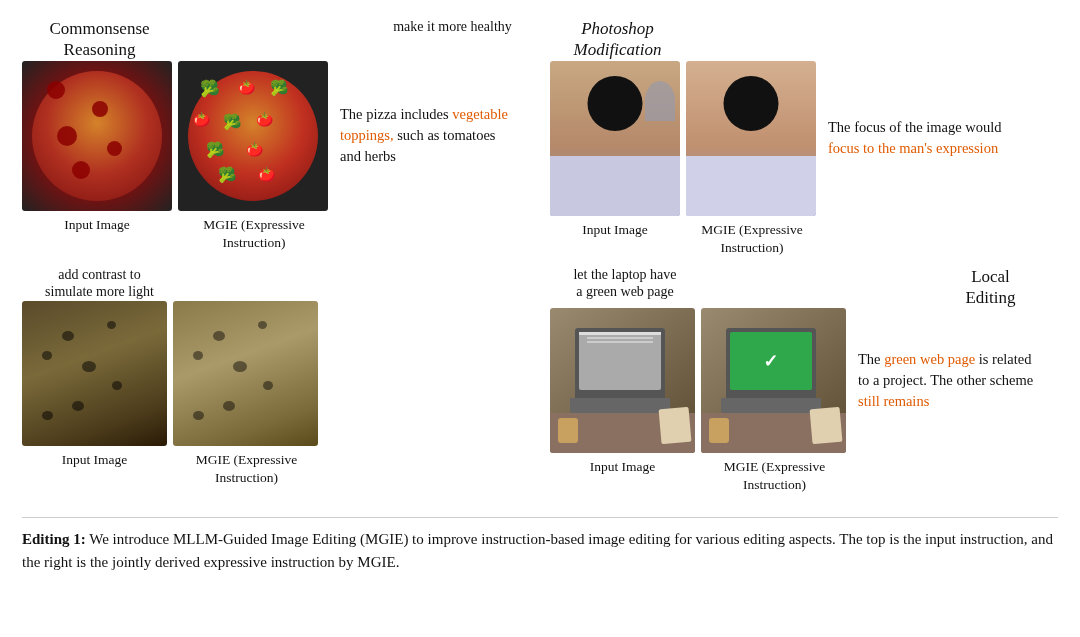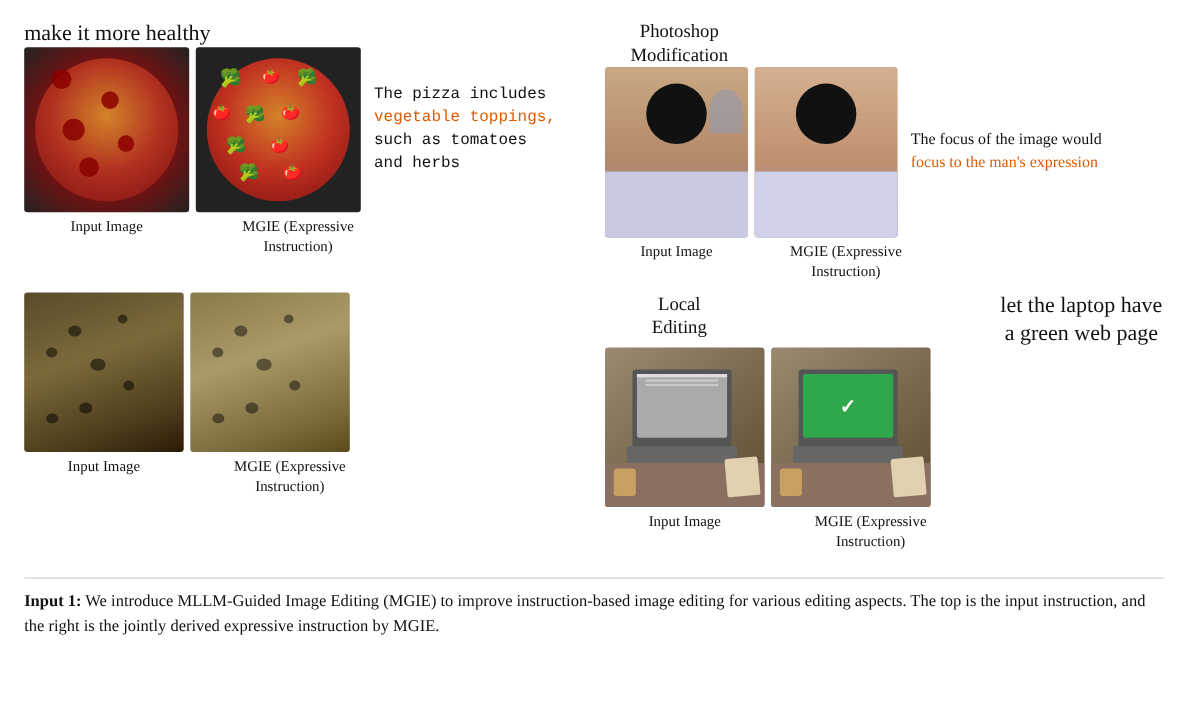--- a/index.html
+++ b/index.html
@@ -26,21 +26,21 @@
 
     .section-title {
       font-size: 17px;
       font-weight: 400;
       color: #111;
       text-align: center;
       line-height: 1.25;
     }
 
     .section-instruction {
-      font-size: 20px;
+      font-size: 14px;
       color: #111;
       text-align: center;
       line-height: 1.25;
     }
 
     .section-header-row {
       display: flex;
       flex-direction: row;
       justify-content: space-between;
       align-items: flex-start;
@@ -83,21 +83,21 @@
     .content-row {
       display: flex;
       flex-direction: row;
       align-items: center;
       gap: 6px;
     }
 
     .labels-row {
       display: flex;
       flex-direction: row;
-      gap: 24px;
+      gap: 7px;
       margin-top: 4px;
     }
 
     .figure-caption {
       font-size: 15px;
       color: #111;
       line-height: 1.55;
       margin-top: 10px;
       border-top: 1px solid #ccc;
       padding-top: 10px;
@@ -111,20 +111,23 @@
 </head>
 <body>
 
 <div class="main-container">
 
   <div class="top-grid">
 
     <div class="section-block">
 
       <div class="section-header-row">
+        <div style="text-align:center; min-width:155px;">
+          <div class="section-title">Commonsense<br>Reasoning</div>
+        </div>
         <div style="text-align:center; min-width:155px;">
           <div class="section-instruction">make it more healthy</div>
         </div>
       </div>
 
       <div class="content-row">
 
         <div class="image-block">
           <div class="img-placeholder" style="width:150px;height:150px;background:radial-gradient(circle at 50% 50%,#b03020 0%,#7a1010 55%,#222 100%);border-radius:3px;position:relative;overflow:hidden;">
             <div style="position:absolute;top:50%;left:50%;transform:translate(-50%,-50%);width:130px;height:130px;border-radius:50%;background:radial-gradient(circle at 50% 40%,#d4832a 0%,#b03020 50%,#7a1010 100%);">
@@ -147,39 +150,39 @@
               <div style="position:absolute;top:42px;left:35px;font-size:15px;">🥦</div>
               <div style="position:absolute;top:40px;left:68px;font-size:14px;">🍅</div>
               <div style="position:absolute;top:70px;left:18px;font-size:15px;">🥦</div>
               <div style="position:absolute;top:70px;left:58px;font-size:14px;">🍅</div>
               <div style="position:absolute;top:95px;left:30px;font-size:15px;">🥦</div>
               <div style="position:absolute;top:95px;left:70px;font-size:14px;">🍅</div>
             </div>
           </div>
         </div>
 
-        <div class="description-block" style="max-width:180px;font-family:Liberation Mono, monospace;">
+        <div class="description-block" style="max-width:180px;">
           <span>The pizza includes <span class="highlight-orange">vegetable toppings,</span> such as tomatoes and herbs</span>
         </div>
       </div>
 
       <div class="labels-row">
         <div style="width:150px;text-align:center;">
           <span class="img-label">Input Image</span>
         </div>
         <div style="width:150px;text-align:center;">
           <span class="img-label">MGIE (Expressive Instruction)</span>
         </div>
       </div>
     </div>
 
     <div class="section-block">
 
       <div class="section-header-row">
-        <div style="text-align:center; min-width:135px;">
+        <div style="text-align:center; min-width:135px;font-style:italic;">
           <div class="section-title">Photoshop<br>Modification</div>
         </div>
       </div>
 
       <div class="content-row">
 
         <div class="image-block">
           <div class="img-placeholder" style="width:130px;height:155px;background:linear-gradient(180deg,#c8a882 0%,#b5896a 55%,#8a8aaa 100%);border-radius:3px;position:relative;overflow:hidden;">
 
             <div style="position:absolute;top:15px;left:50%;transform:translateX(-50%);width:55px;height:55px;background:#111;border-radius:50%;"></div>
@@ -208,20 +211,23 @@
         </div>
         <div style="width:130px;text-align:center;">
           <span class="img-label">MGIE (Expressive Instruction)</span>
         </div>
       </div>
     </div>
 
     <div class="section-block">
 
       <div class="section-header-row">
+        <div style="text-align:center; min-width:155px;">
+          <div class="section-instruction">add contrast to<br>simulate more light</div>
+        </div>
       </div>
 
       <div class="content-row">
 
         <div class="image-block">
           <div class="img-placeholder" style="width:145px;height:145px;background:linear-gradient(160deg,#5a4a2a 0%,#7a6a3a 40%,#4a3a1a 80%,#2a1a05 100%);border-radius:3px;position:relative;overflow:hidden;">
 
             <div style="position:absolute;top:30px;left:40px;width:12px;height:10px;background:rgba(0,0,0,0.5);border-radius:50%;"></div>
             <div style="position:absolute;top:50px;left:20px;width:10px;height:9px;background:rgba(0,0,0,0.5);border-radius:50%;"></div>
             <div style="position:absolute;top:60px;left:60px;width:14px;height:11px;background:rgba(0,0,0,0.5);border-radius:50%;"></div>
@@ -252,25 +258,25 @@
         </div>
         <div style="width:145px;text-align:center;">
           <span class="img-label">MGIE (Expressive Instruction)</span>
         </div>
       </div>
     </div>
 
     <div class="section-block">
 
       <div class="section-header-row">
+        <div style="text-align:center; min-width:150px;">
+          <div class="section-instruction">let the laptop have<br>a green web page</div>
+        </div>
         <div style="text-align:center; min-width:135px;">
           <div class="section-title">Local<br>Editing</div>
-        </div>
-        <div style="text-align:center; min-width:150px;">
-          <div class="section-instruction">let the laptop have<br>a green web page</div>
         </div>
       </div>
 
       <div class="content-row">
 
         <div class="image-block">
           <div class="img-placeholder" style="width:145px;height:145px;background:linear-gradient(140deg,#9a8a70 0%,#7a6a50 50%,#5a4a30 100%);border-radius:3px;position:relative;overflow:hidden;">
 
             <div style="position:absolute;bottom:0;left:0;right:0;height:40px;background:#8a7060;"></div>
 
@@ -296,32 +302,35 @@
             <div style="position:absolute;bottom:0;left:0;right:0;height:40px;background:#8a7060;"></div>
             <div style="position:absolute;top:20px;left:25px;width:90px;height:70px;background:#555;border-radius:3px 3px 0 0;">
               <div style="position:absolute;top:4px;left:4px;right:4px;bottom:8px;background:#2ea84a;border-radius:2px;display:flex;align-items:center;justify-content:center;color:white;font-size:18px;font-weight:bold;">✓</div>
             </div>
             <div style="position:absolute;top:90px;left:20px;width:100px;height:15px;background:#666;border-radius:0 0 2px 2px;"></div>
             <div style="position:absolute;bottom:10px;left:8px;width:20px;height:25px;background:#c8a060;border-radius:3px;"></div>
             <div style="position:absolute;bottom:10px;right:5px;width:30px;height:35px;background:#e0d0b0;border-radius:2px;transform:rotate(-5deg);"></div>
           </div>
         </div>
 
+        <div class="description-block" style="max-width:190px;">
+          <span>The <span class="highlight-orange">green web page</span> is related to a project. The other scheme <span class="highlight-orange">still remains</span></span>
+        </div>
       </div>
 
       <div class="labels-row">
         <div style="width:145px;text-align:center;">
           <span class="img-label">Input Image</span>
         </div>
         <div style="width:145px;text-align:center;">
           <span class="img-label">MGIE (Expressive Instruction)</span>
         </div>
       </div>
     </div>
 
   </div>
 
   <div class="figure-caption">
-    <strong>Input 1:</strong>
+    <strong>Editing 1:</strong>
     <span> We introduce MLLM-Guided Image Editing (MGIE) to improve instruction-based image editing for various editing aspects. The top is the input instruction, and the right is the jointly derived expressive instruction by MGIE.</span>
   </div>
 
 </div>
 
 </body></html>

